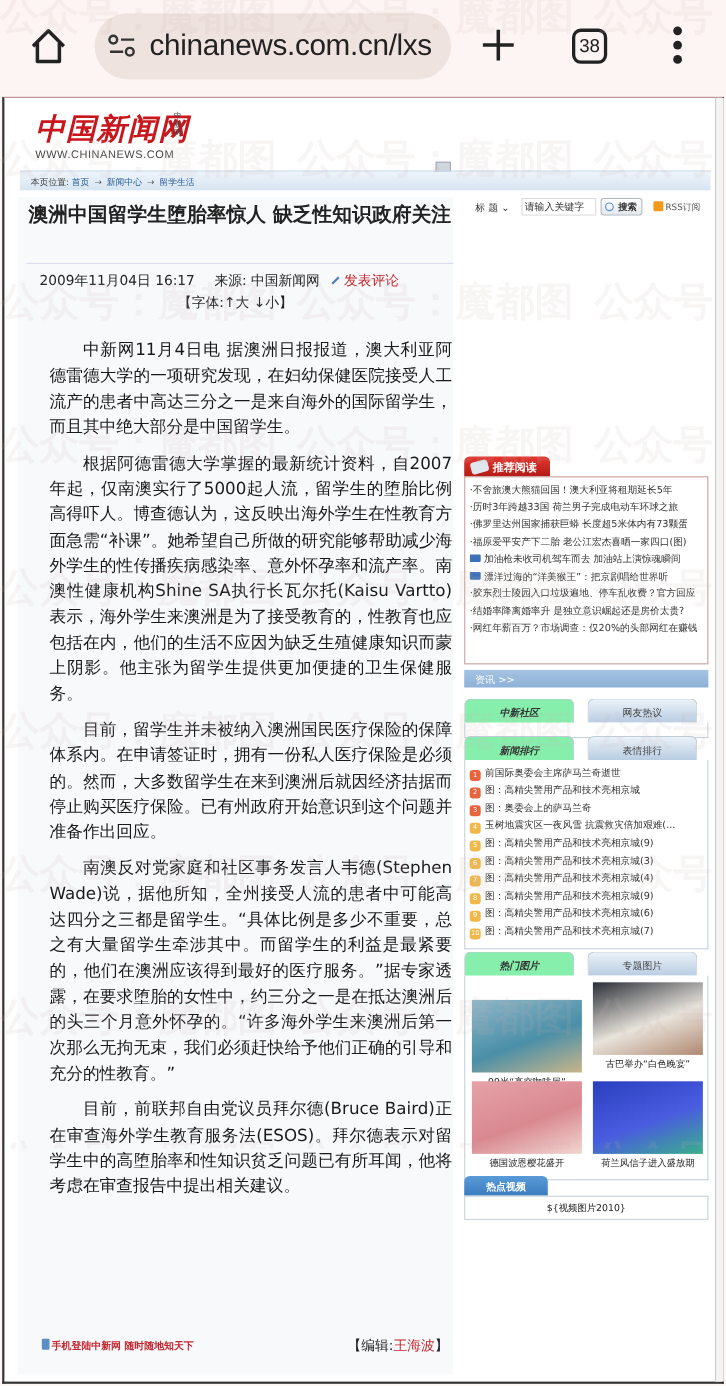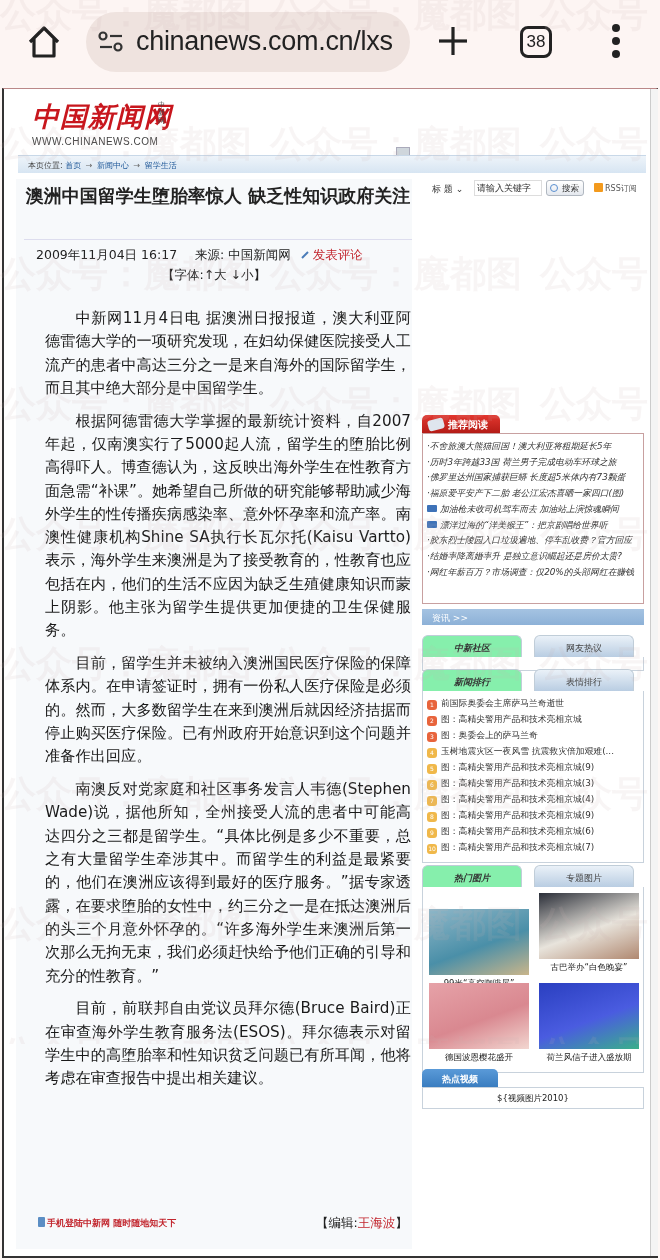--- a/index.html
+++ b/index.html
@@ -47,30 +47,30 @@
   .mobile-link { position: absolute; left: 22px; top: 1038px; font-size: 9px; color: #c2262e; font-weight: bold; }
   .mobile-icon { display: inline-block; width: 7px; height: 10px; background: #5b8ec4; border-radius: 1px; margin-right: 2px; vertical-align: -1px; }
   .editor { position: absolute; left: 300px; top: 1036px; font-size: 12.5px; color: #222; }
   .editor .name { color: #c2262e; }
 
   
   .sidebar { position: absolute; left: 414px; top: 88px; width: 230px; }
   .search-row { position: absolute; left: 14px; top: 2px; width: 220px; height: 20px; font-size: 9px; color: #333; white-space: nowrap; }
   .search-select { position: absolute; left: 0; top: 4px; }
   .search-input { position: absolute; left: 42px; top: 1px; width: 68px; height: 16px; border: 1px solid #ddd; font-size: 9px; padding: 2px; color: #333; background: #fff; }
-  .search-btn { position: absolute; left: 114px; top: 1px; width: 38px; height: 16px; border: 1px solid #b0b7c0; border-radius: 3px; background: linear-gradient(#fff, #e4e8ee); font-size: 8.5px; font-weight: normal; text-align: right; padding: 2px 4px 0 0; }
+  .search-btn { position: absolute; left: 114px; top: 1px; width: 38px; height: 16px; border: 1px solid #b0b7c0; border-radius: 3px; background: linear-gradient(#fff, #e4e8ee); font-size: 8.5px; font-weight: bold; text-align: right; padding: 2px 4px 0 0; }
   .search-btn .mag { position: absolute; left: 3px; top: 3px; width: 8px; height: 8px; border: 1.5px solid #5a8fd0; border-radius: 50%; }
   .rss { position: absolute; left: 162px; top: 4px; font-size: 8px; color: #555; }
   .rss-icon { display: inline-block; width: 9px; height: 9px; background: #f39a1d; border-radius: 1px; vertical-align: -1px; margin-right: 2px; }
 
   .rec-box { position: absolute; left: 4px; top: 238px; width: 222px; }
   .rec-tab { position: absolute; left: 0; top: 0; width: 78px; height: 19px; background: linear-gradient(#e2372f, #b21a15); border-radius: 5px 5px 0 0; color: #fff; font-size: 10px; font-weight: bold; padding: 3px 0 0 26px; }
   .rec-tab-icon { position: absolute; left: 6px; top: 4px; width: 16px; height: 11px; background: #dfe6ee; border-radius: 3px; transform: rotate(-15deg); }
   .rec-list { position: absolute; left: 0; top: 18px; width: 222px; height: 171px; border: 1px solid #c8a0a0; padding: 5px 0 0 4px; background: #fff; }
-  .rec-item { font-size: 8.8px; line-height: 15.7px; color: #333; white-space: nowrap; overflow: hidden; font-style: italic; }
+  .rec-item { font-size: 8.8px; line-height: 15.7px; color: #333; white-space: nowrap; overflow: hidden; }
   .video-mark { display: inline-block; width: 10px; height: 7px; background: #3e72b8; border-radius: 1px; margin-right: 3px; vertical-align: 0; }
 
   .news-bar { position: absolute; left: 4px; top: 432px; width: 222px; height: 16px; background: linear-gradient(#a5c3e2, #8db1d7); color: #fff; font-size: 9px; padding: 3px 0 0 10px; }
 
   .tabbox { position: absolute; left: 4px; width: 222px; }
   .tab { position: absolute; top: 0; width: 100px; height: 22px; border: 1px solid #c0cdd8; border-bottom: none; border-radius: 6px 6px 0 0; font-size: 9px; font-weight: bold; text-align: center; padding-top: 6px; color: #333; }
   .tab.active { background: #86efac; font-style: italic; }
   .tab.inactive { background: linear-gradient(#eaf1f8, #b9cde2); font-weight: normal; color: #444; }
   .tab-panel { position: absolute; left: 0; top: 22px; width: 222px; border: 1px solid #c8d2dc; background: #fff; }
 

